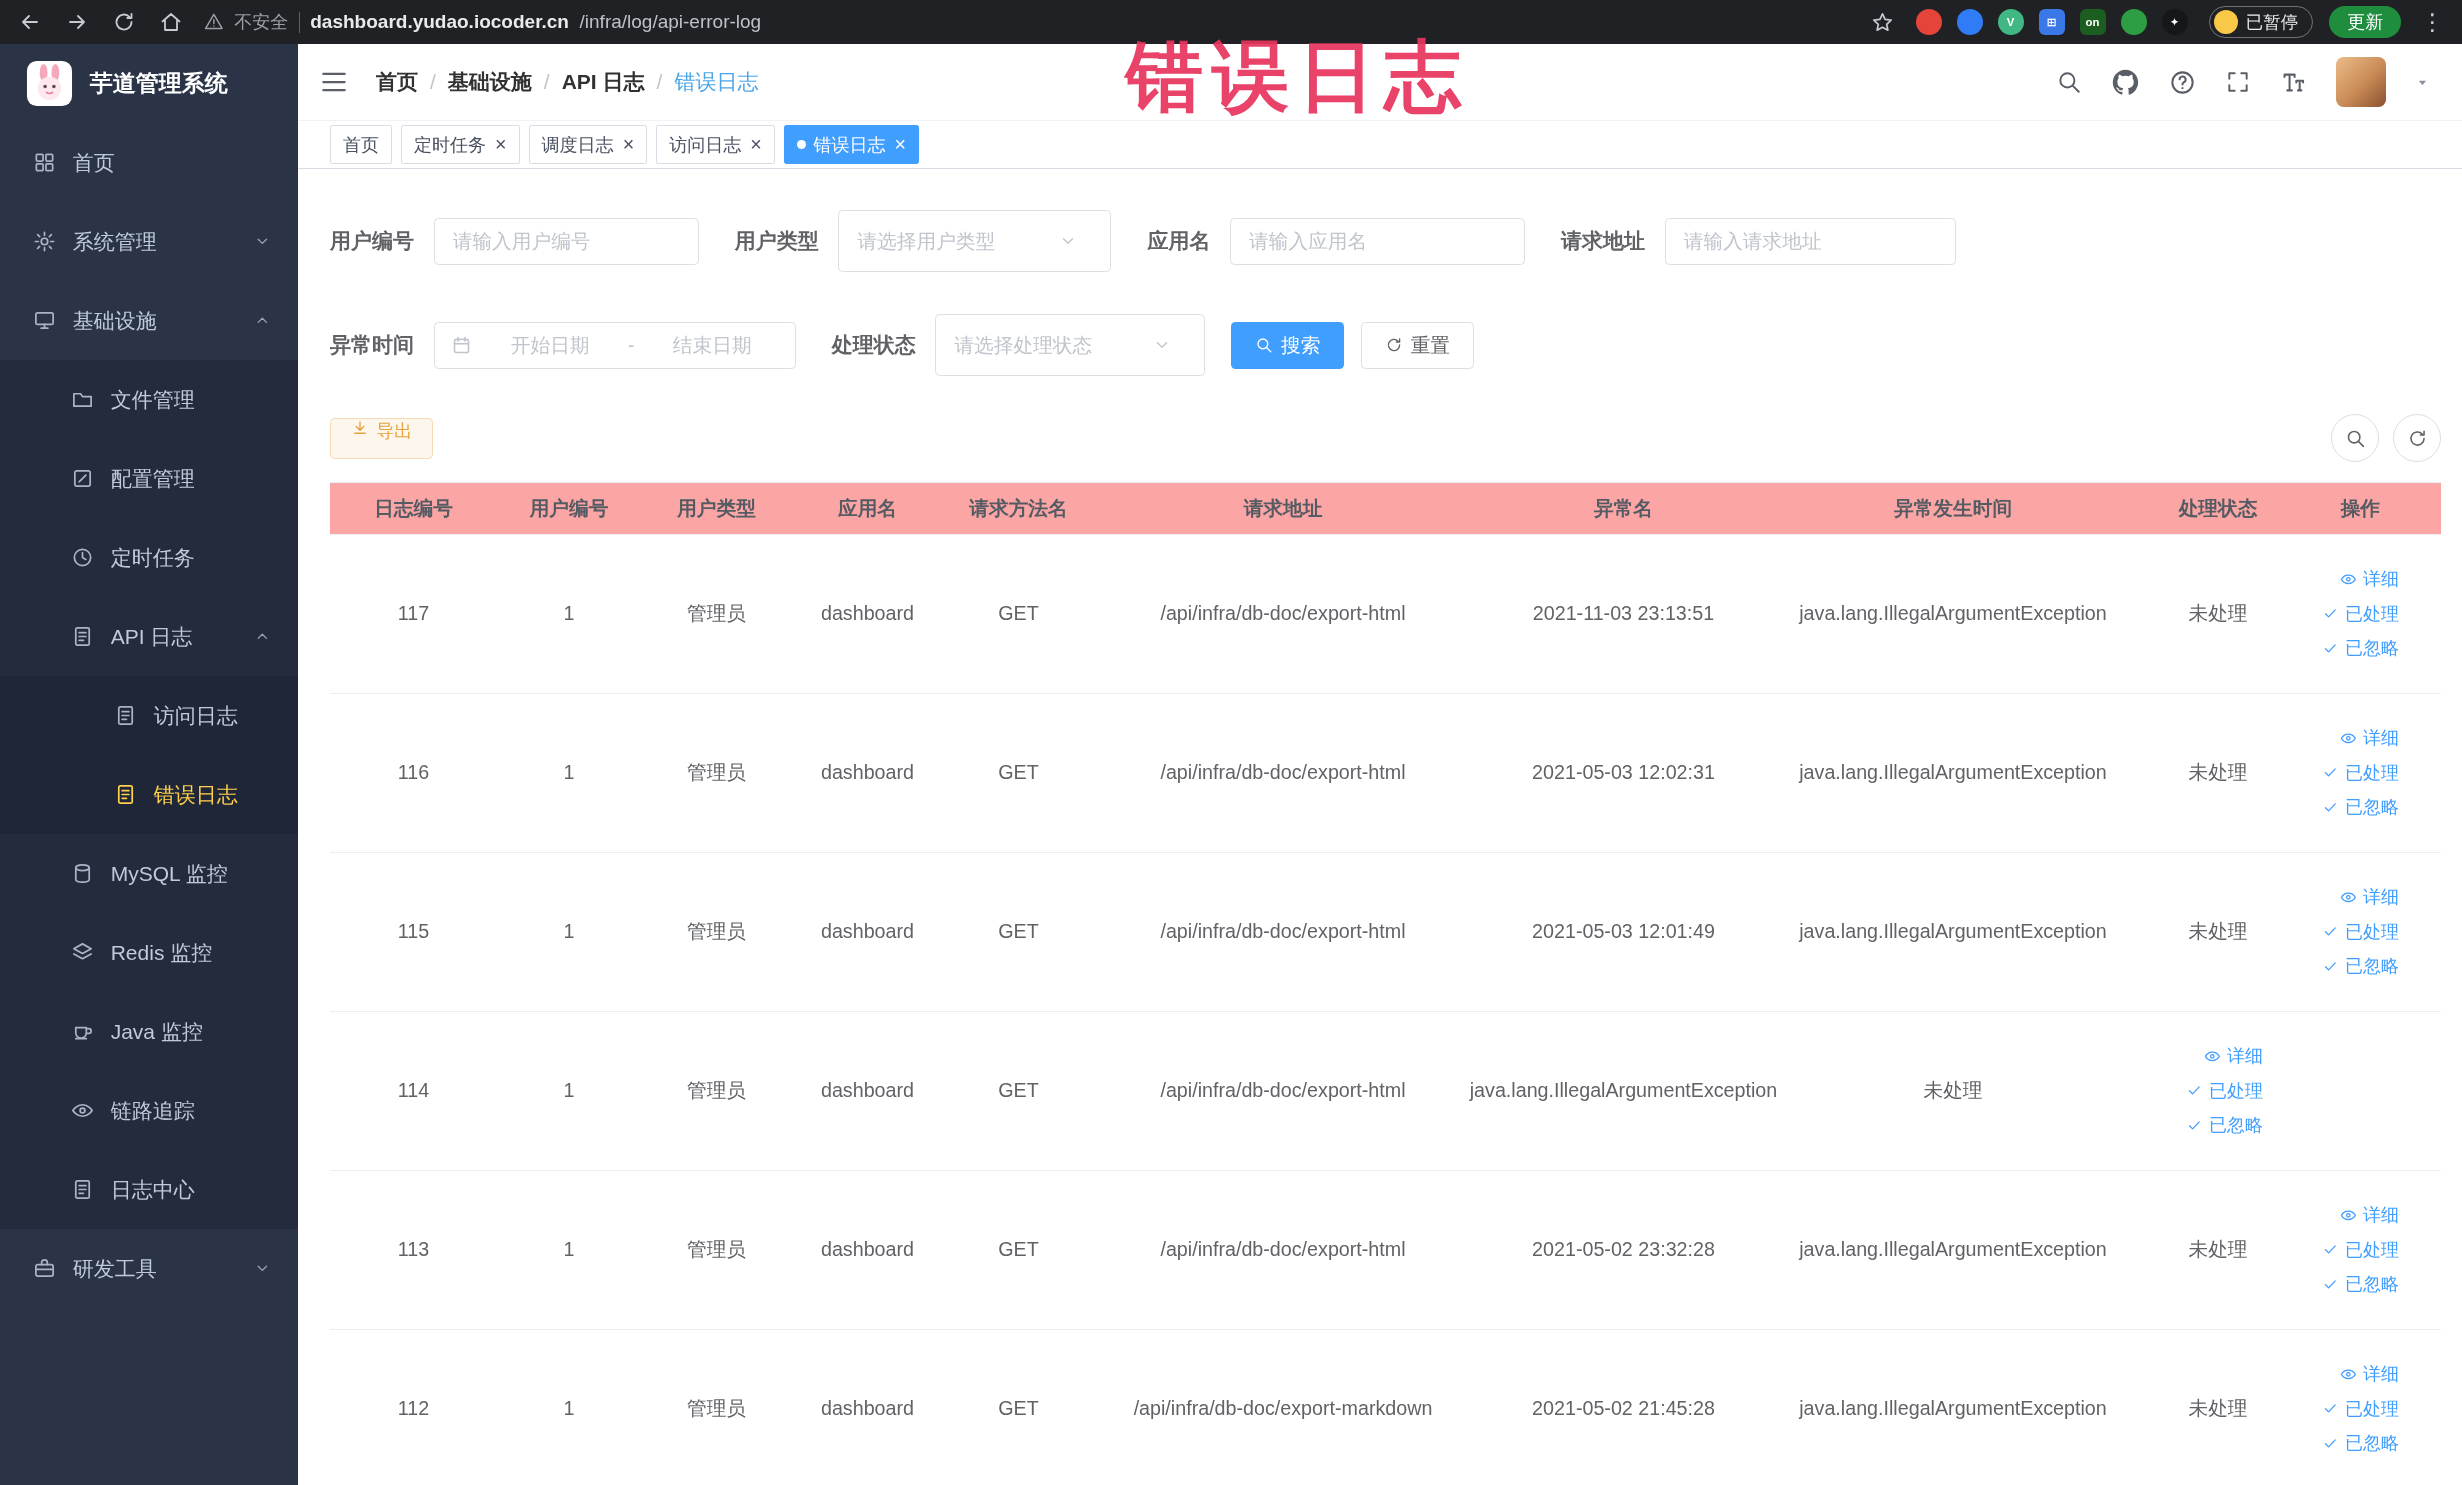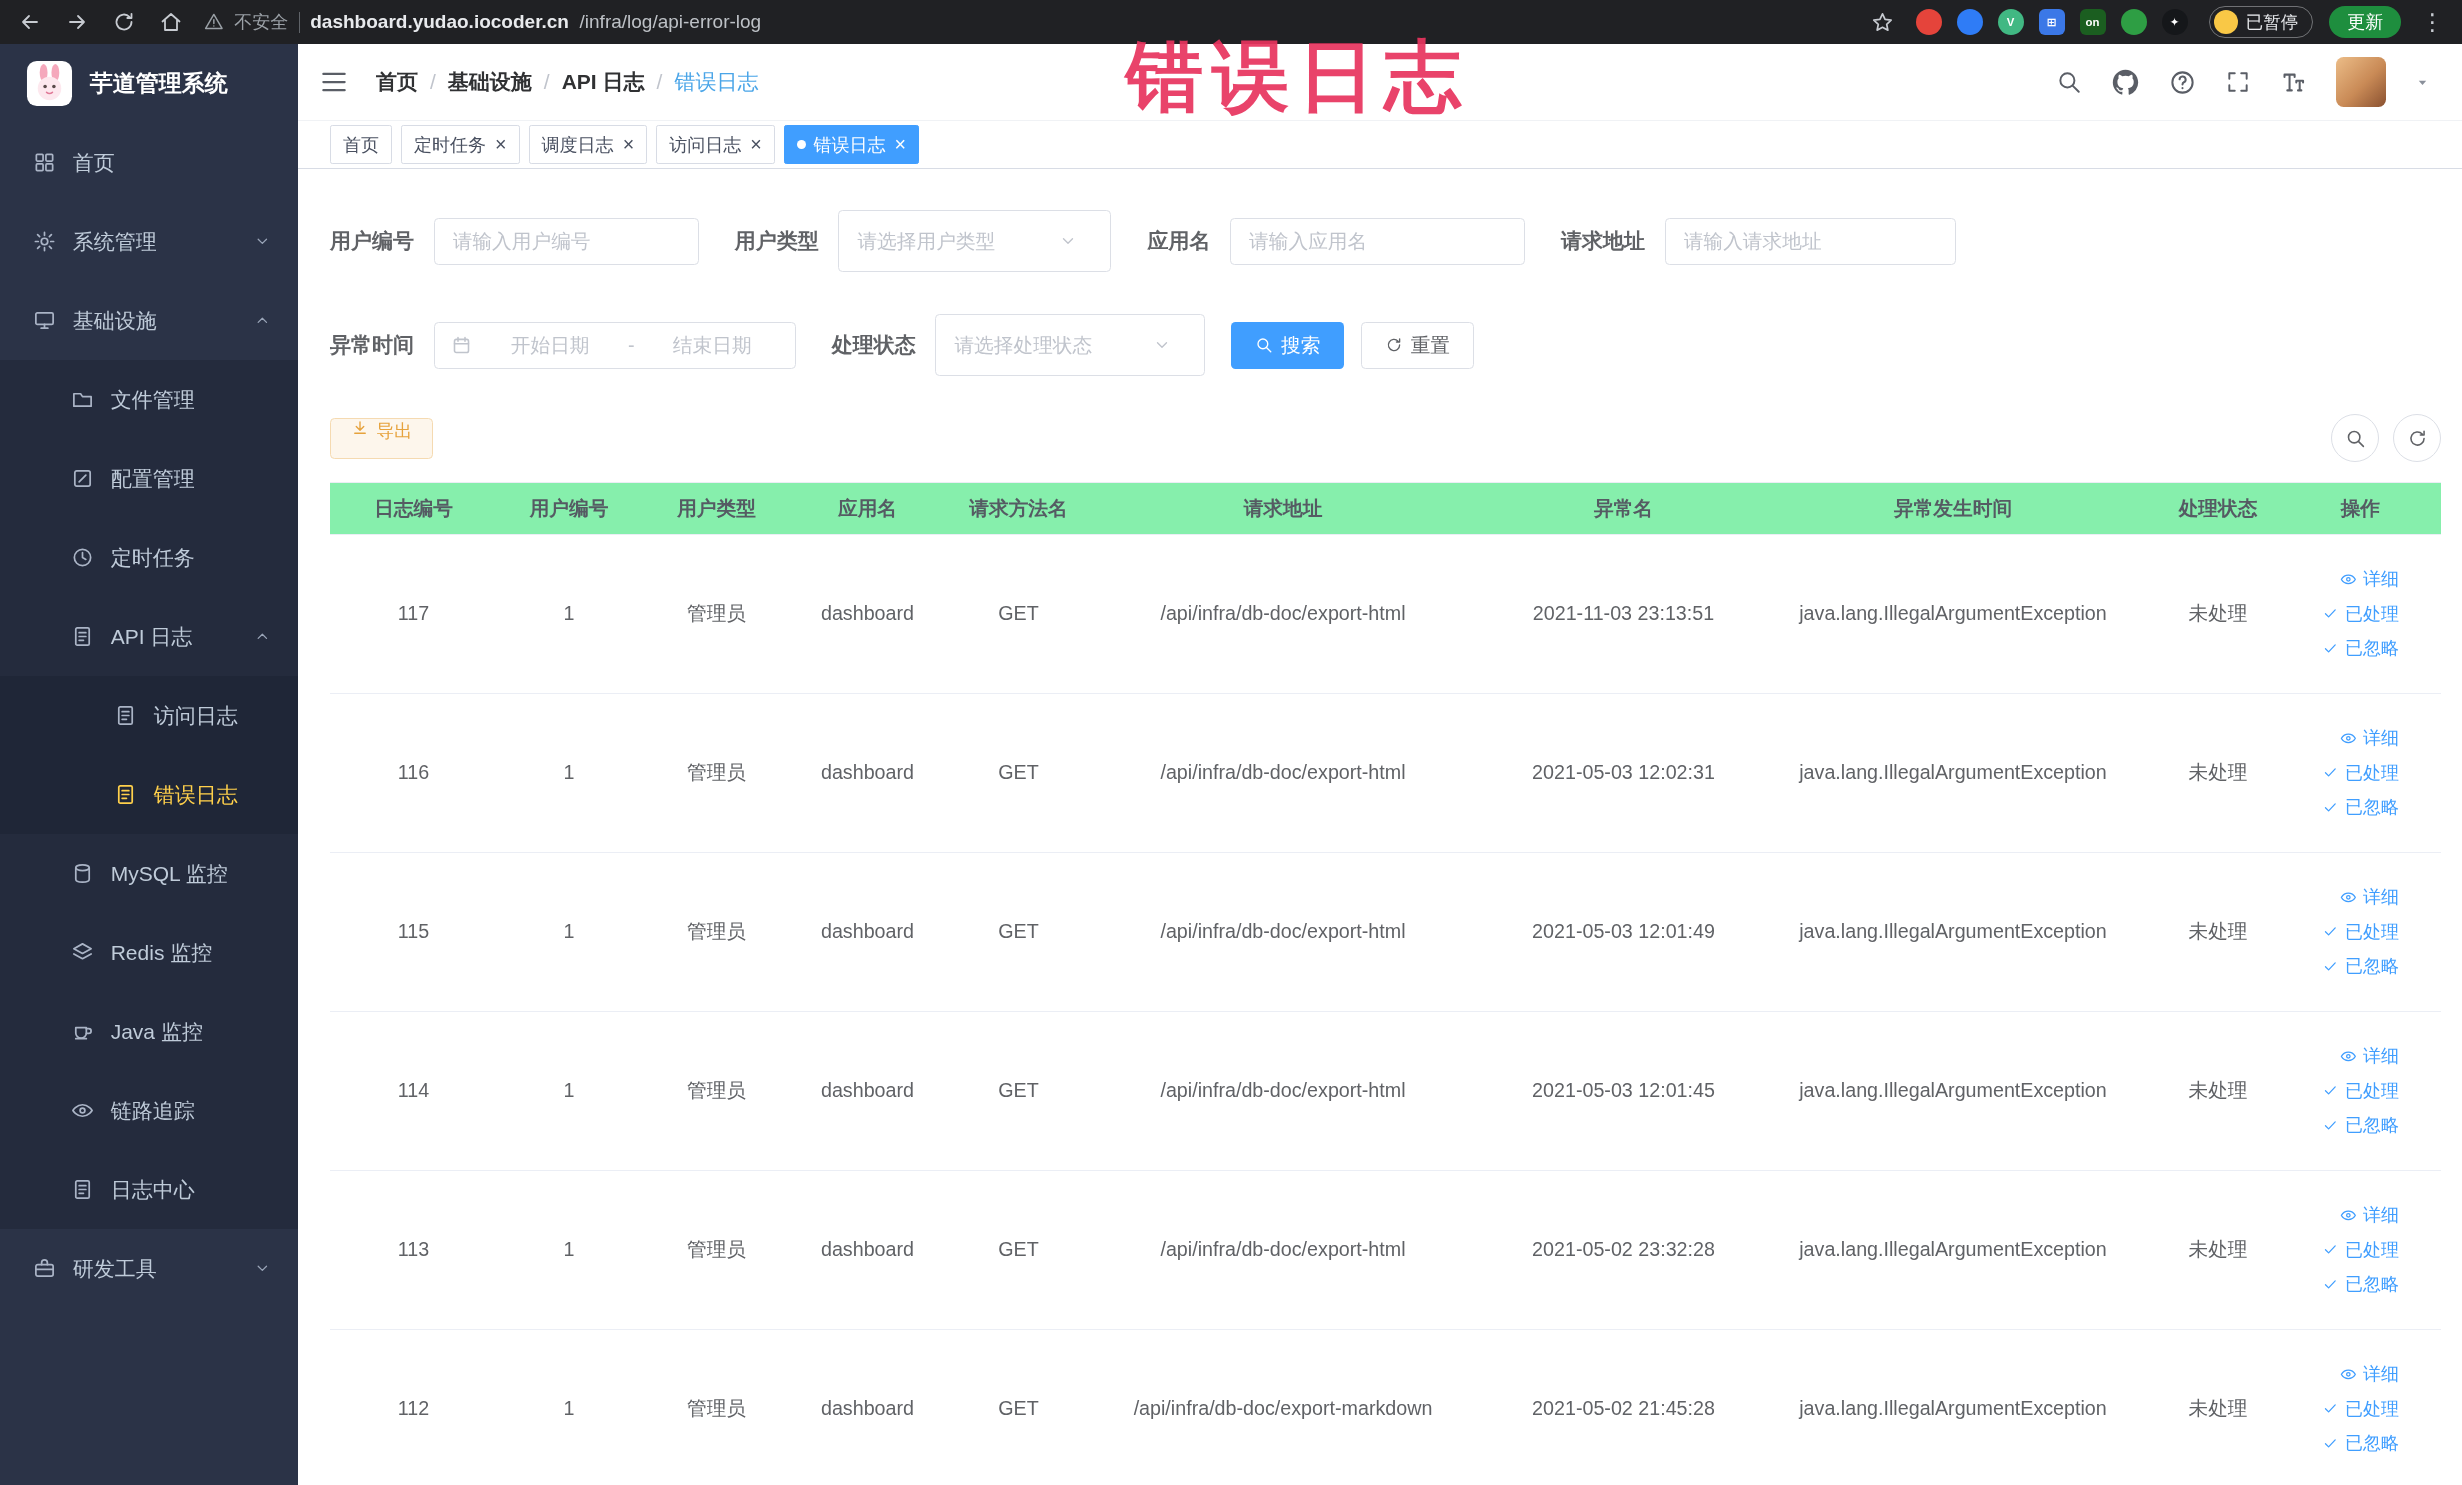--- a/index.html
+++ b/index.html
@@ -106,21 +106,21 @@
     background:#fdf6ec; border:0.8px solid #f5dab1; color:#e6a23c; border-radius:4.5px;
     font-size:18px; cursor:pointer; }
   .btn-export .bi { font-size:18px; display:flex; }
   .spacer { flex:1; }
   .circle-btn { width:48px; height:48px; border-radius:50%; border:0.8px solid #dcdfe6; background:#fff;
     display:flex; align-items:center; justify-content:center; color:#606266; cursor:pointer; margin-left:13.6px; }
   .circle-btn span { font-size:21px; display:flex; }
 
   .etable { margin-top:19.7px; }
   .tr { display:grid; grid-template-columns:167px 144px 151px 151px 151px 378px 303px 356px 174px 1fr; }
-  .thead { background:#86efac; border-top:0.8px solid #ebeef5; border-bottom:0.8px solid #ebeef5; height:53px; }
+  .thead { background:#fca5a5; border-top:0.8px solid #ebeef5; border-bottom:0.8px solid #ebeef5; height:53px; }
   .th { display:flex; align-items:center; justify-content:center; font-size:19.7px; font-weight:700;
     color:#555b63; white-space:nowrap; padding:0 7.6px; }
   .th.th-actions { justify-content:flex-end; padding-right:61px; }
   .tbody .tr { height:159px; border-bottom:0.8px solid #ebeef5; }
   .td { display:flex; align-items:center; justify-content:center; font-size:19.7px; color:#606266;
     white-space:nowrap; padding:0 7.6px; }
   .td-actions { flex-direction:column; align-items:flex-end; justify-content:center; gap:10.6px; padding-right:42px; }
   .alink { display:inline-flex; align-items:center; gap:6px; color:#409eff; font-size:18px; cursor:pointer; }
   .alink .ai { font-size:16.7px; display:flex; color:#409eff; }
 
@@ -640,21 +640,20 @@
                 </span>已忽略</span>
             </div>
           </div>
           <div class="tr">
             <div class="td">114</div>
             <div class="td">1</div>
             <div class="td">管理员</div>
             <div class="td">dashboard</div>
             <div class="td">GET</div>
             <div class="td">/api/infra/db-doc/export-html</div>
-            <div class="td">2021-05-03 12:01:45</div>
             <div class="td">java.lang.IllegalArgumentException</div>
             <div class="td">未处理</div>
             <div class="td td-actions">
               <span class="alink"><span class="ai" data-icon="eye">
                   <svg viewBox="0 0 24 24" fill="none" stroke="currentColor" stroke-width="1.8" stroke-linecap="round" stroke-linejoin="round">
                     <path d="M2 12s3.5-6 10-6 10 6 10 6-3.5 6-10 6S2 12 2 12z"></path>
                     <circle cx="12" cy="12" r="2.5"></circle>
                   </svg>
                 </span>详细</span>
               <span class="alink"><span class="ai" data-icon="check">

